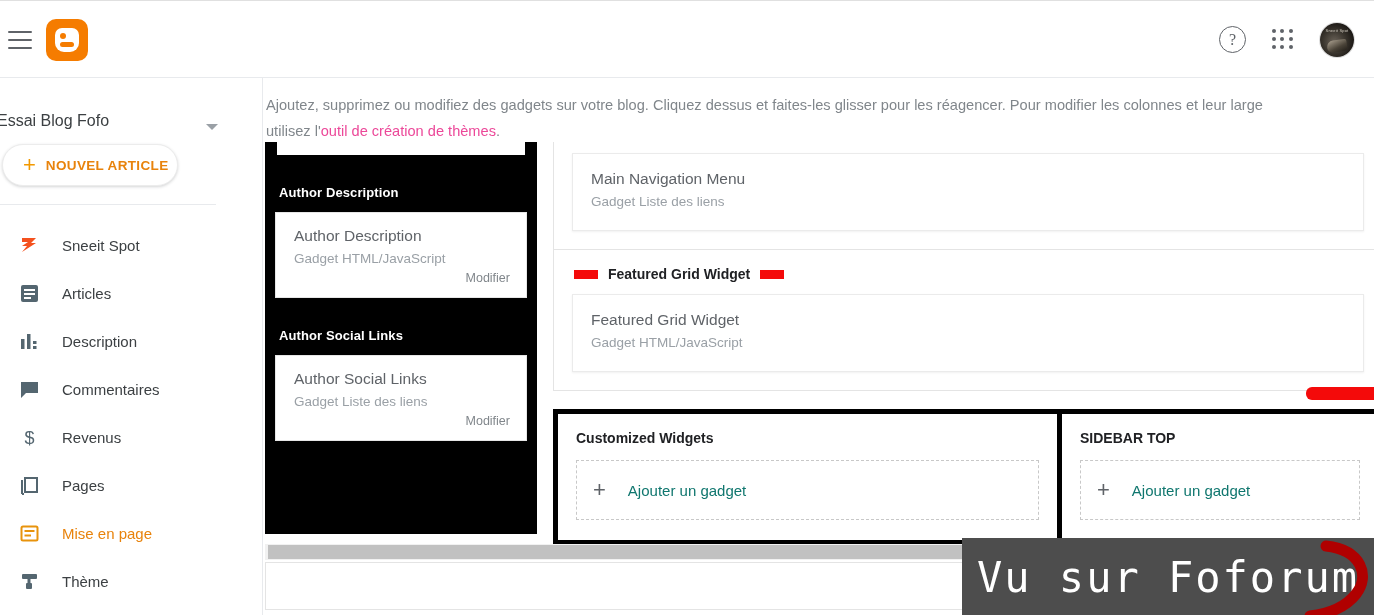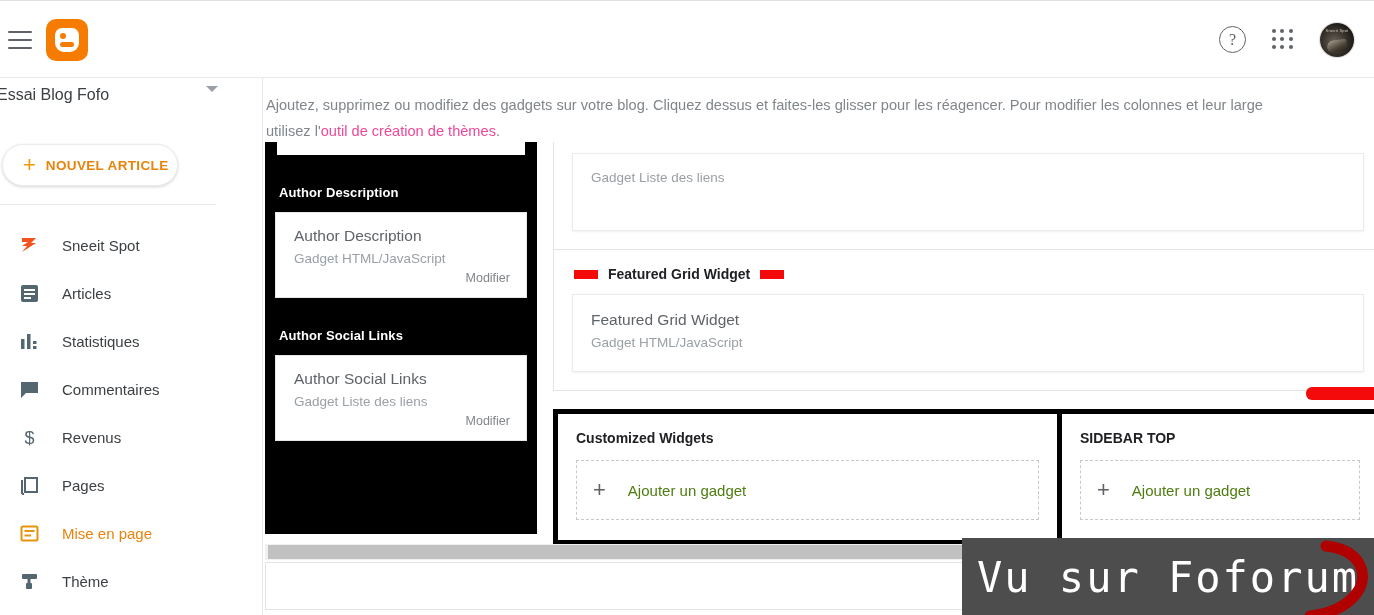--- a/index.html
+++ b/index.html
@@ -46,21 +46,21 @@
   .avatar:after {
     content:""; position:absolute; left:7px; top:17px; width:20px; height:12px;
     background: linear-gradient(160deg,#9c9282 10%, #4a4338 60%, #221e19 100%);
     border-radius: 10px 3px 6px 8px; transform: rotate(-8deg);
   }
   .avatar .av-txt { position:absolute; top:5px; left:0; right:0; text-align:center; font-size:4px; color:#cfc9be; letter-spacing:.2px; }
 
   
   .sidenav { position:absolute; left:0; top:77px; width:262px; height:538px; background:#fff; }
   .blogsel {
-    display:flex; align-items:flex-start; height:44px; padding:0 18px 0 0; margin-top:8px; cursor:pointer;
+    display:flex; align-items:flex-end; height:44px; padding:0 18px 0 0; margin-top:8px; cursor:pointer;
   }
   .blogsel .name { font-size:16px; color:#3c4043; flex:1; margin-left:-3px; white-space:nowrap; }
   .caret { width:0; height:0; border-left:6px solid transparent; border-right:6px solid transparent; border-top:6px solid #9aa0a6; margin-right:26px; }
   .newpost {
     margin:14px 0 0 2px; height:42px; width:176px; border-radius:24px; border:1px solid #ececec;
     background:#fff; box-shadow:0 1px 3px rgba(60,64,67,.22);
     display:flex; align-items:center; cursor:pointer;
   }
   .newpost .plus { color:#f29900; font-size:22px; margin:0 10px 0 20px; line-height:1; font-weight:400;}
   .newpost .lbl { color:#e8830c; font-size:13.5px; font-weight:600; letter-spacing:.35px; }
@@ -111,21 +111,21 @@
   .wcard .t2 { font-size:13.5px; color:#9aa0a6; }
 
   .twocol { display:flex; gap:0; }
   .colbox { border:5px solid #000000; padding:16px 18px 20px 18px; background:#fff; }
   .colbox .ctitle { font-size:14px; font-weight:bold; color:#202124; margin-bottom:14px; }
   .addgadget {
     border:1px dashed #c8c8c8; height:60px; display:flex; align-items:center; padding-left:16px; gap:22px;
     cursor:pointer;
   }
   .addgadget .pl { font-size:22px; color:#5f6368; line-height:1; font-weight:300; }
-  .addgadget .al { color:#4d7c0f; font-size:15px; }
+  .addgadget .al { color:#0f766e; font-size:15px; }
 
   
   .hscroll { position:absolute; left:2px; top:466px; width:1085px; height:16px; background:#f1f1f1; }
   .hscroll .thumb { position:absolute; left:3px; top:1px; width:1078px; height:14px; background:#c1c1c1; border-radius:0; }
   .belowbox { position:absolute; left:2px; top:484px; width:1085px; height:48px; border:1px solid #e4e4e4; background:#fff; }
 
   
   .watermark {
     position:absolute; left:962px; top:537px; width:412px; height:78px;
     background:#4d4d4d; display:flex; align-items:center; justify-content:center;
@@ -211,21 +211,21 @@
 
       <div class="navitem">
         <span class="ico">
           <svg width="21" height="21" viewBox="0 0 21 21">
               <rect x="2" y="8" width="3.5" height="10" fill="#546670"></rect>
               <rect x="8" y="3" width="3.5" height="15" fill="#546670"></rect>
               <rect x="14" y="10" width="3.5" height="3" fill="#546670"></rect>
               <rect x="14" y="15" width="3.5" height="3" fill="#546670"></rect>
             </svg>
         </span>
-        <span class="txt">Statistiques</span>
+        <span class="txt">Description</span>
       </div>
 
       <div class="navitem">
         <span class="ico">
           <svg width="21" height="21" viewBox="0 0 21 21">
               <path d="M2 3 H19 V14 H7 L2 19 Z" fill="#546670"></path>
             </svg>
         </span>
         <span class="txt">Commentaires</span>
       </div>
@@ -301,20 +301,21 @@
           <div class="t1">Author Social Links</div>
           <div class="t2">Gadget Liste des liens</div>
           <div class="edit">Modifier</div>
         </div>
       </div>
 
       <div class="rightcol">
 
         <div class="section first">
           <div class="wcard">
+            <div class="t1">Main Navigation Menu</div>
             <div class="t2">Gadget Liste des liens</div>
           </div>
         </div>
 
         <div class="section">
           <div class="sec-title">
             <span class="redmark"></span>
             <span>Featured Grid Widget</span>
             <span class="redmark"></span>
           </div>

